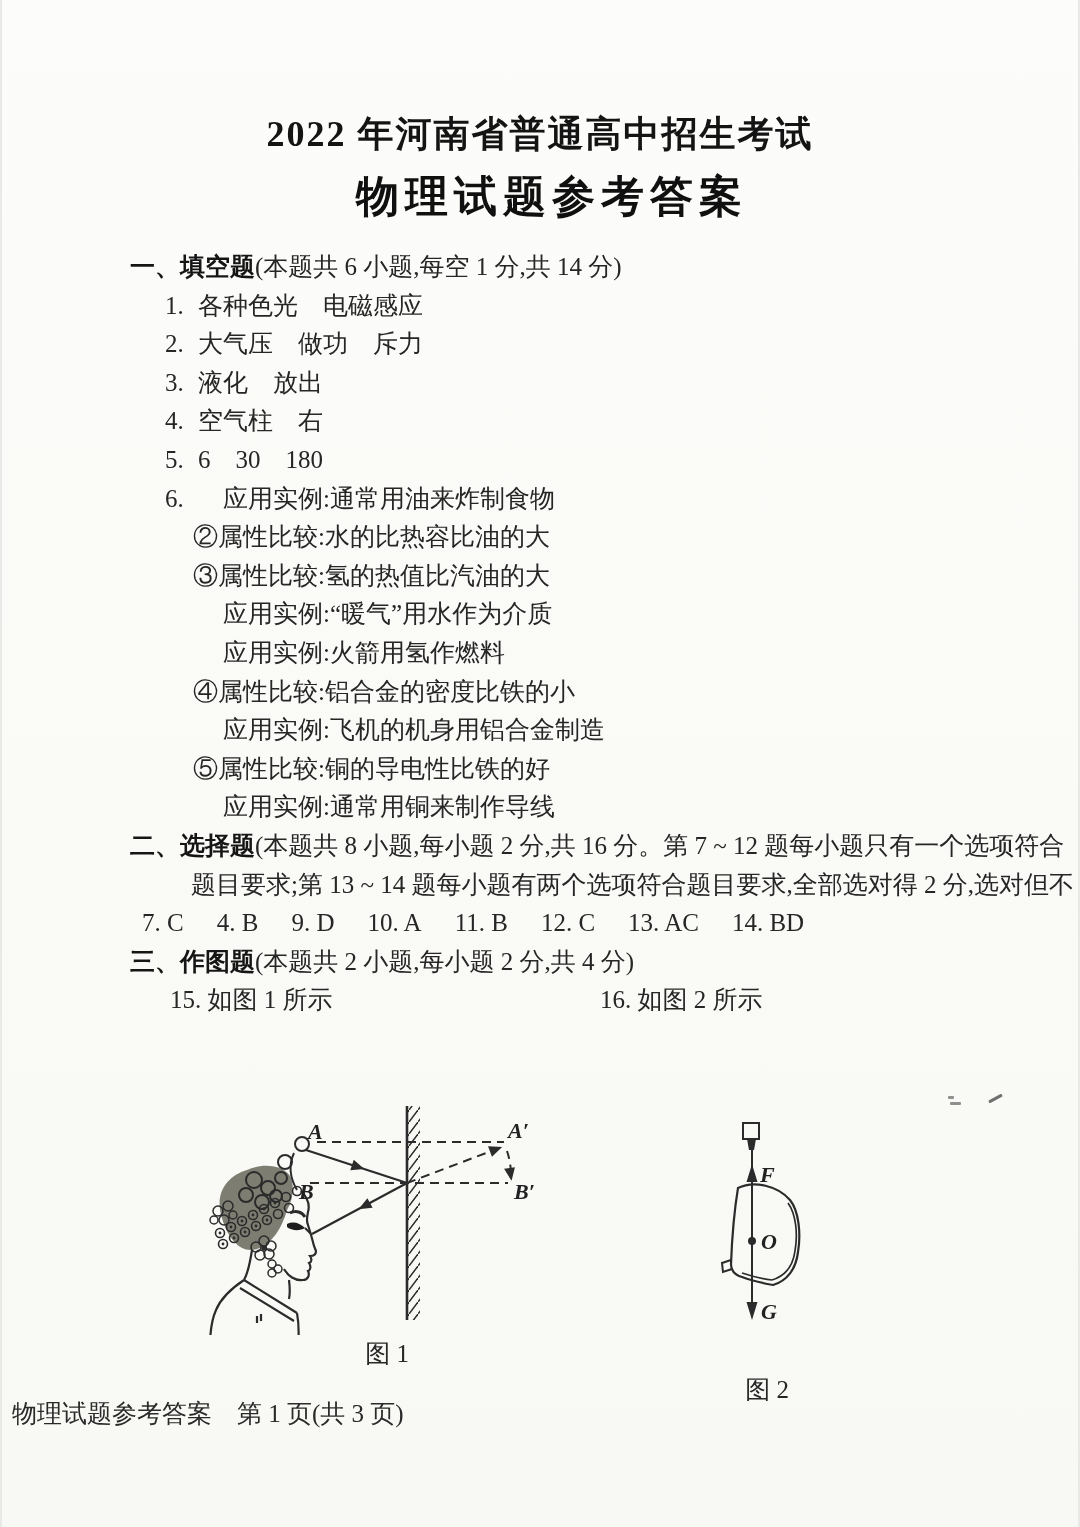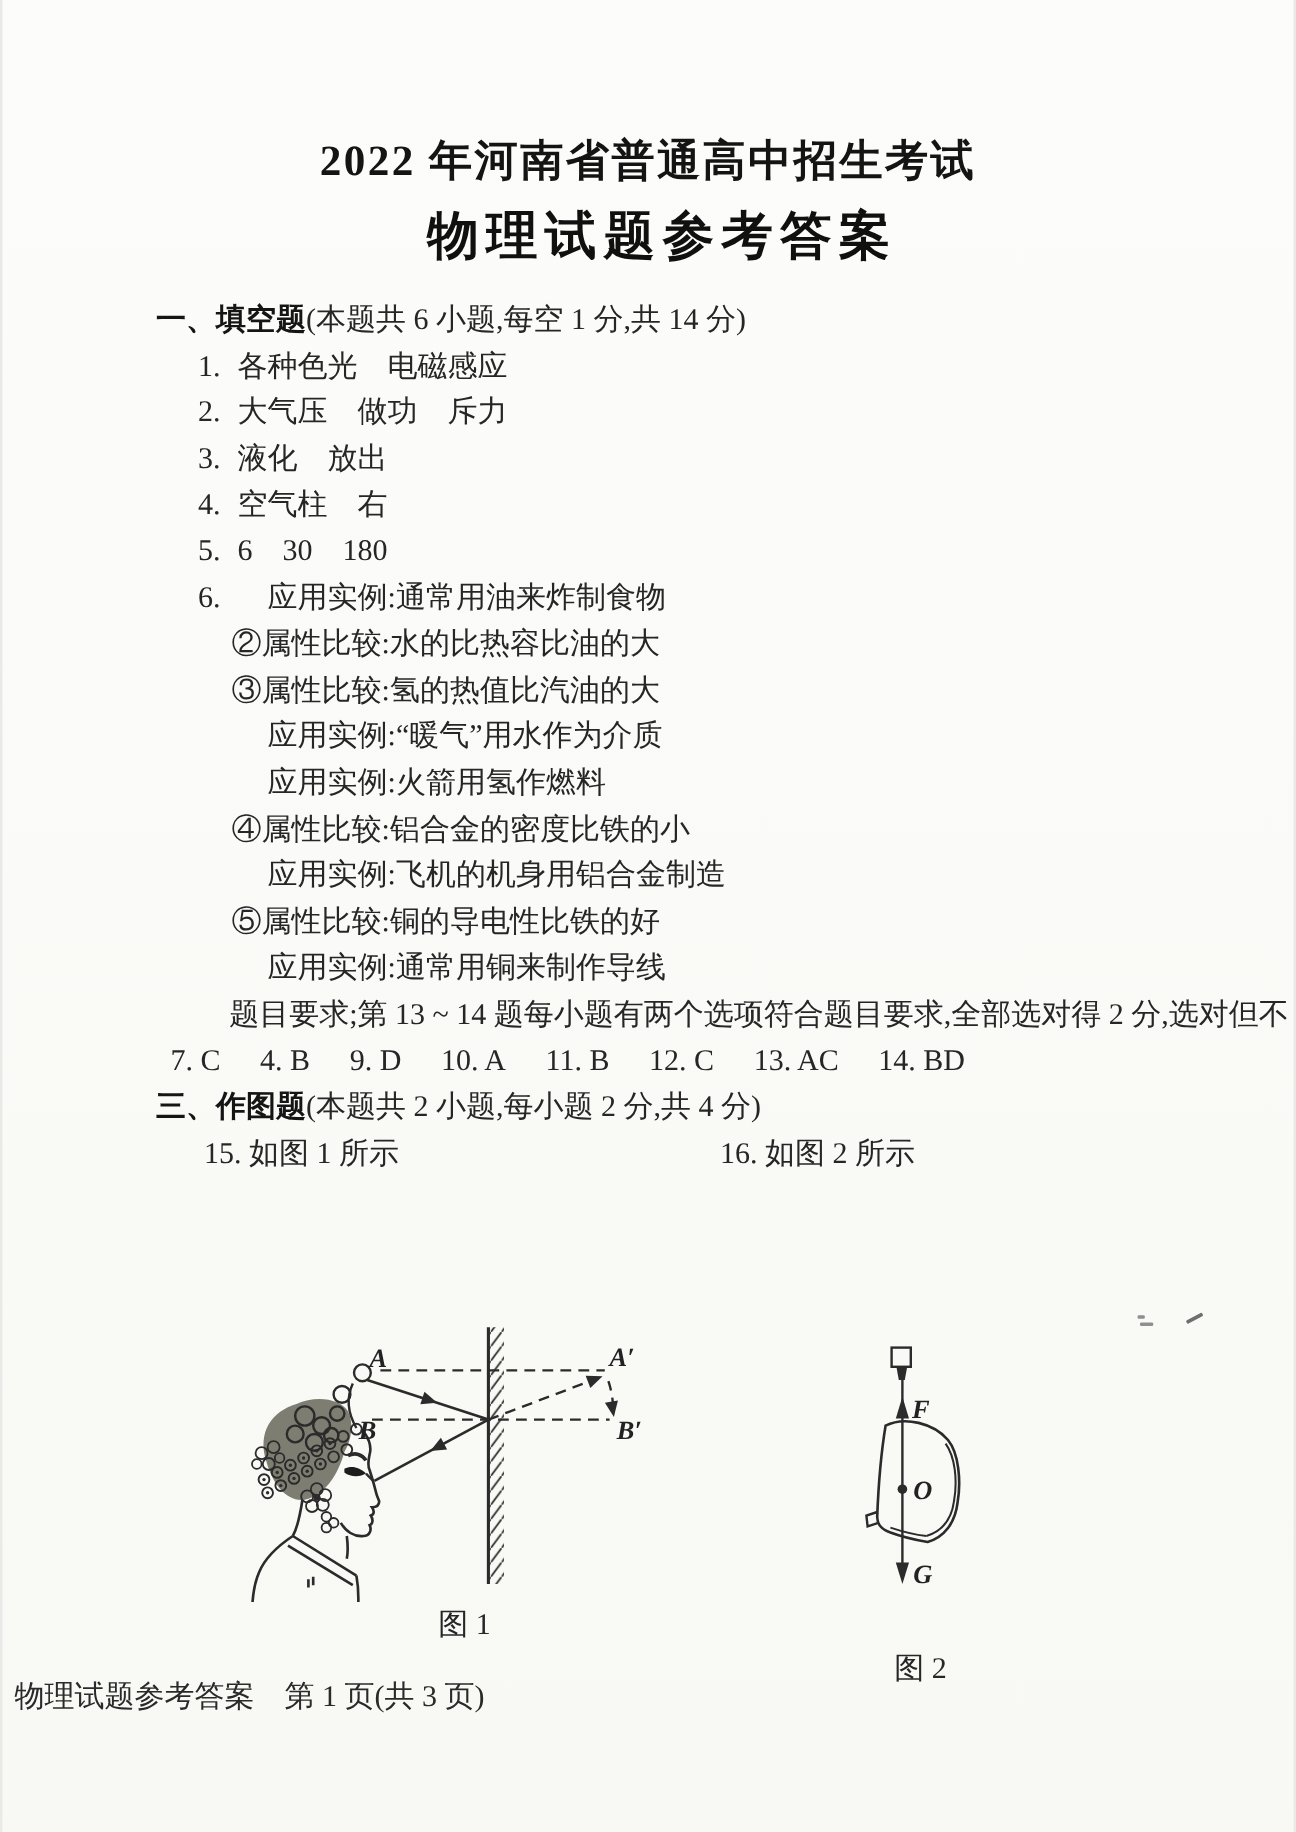--- a/index.html
+++ b/index.html
@@ -69,20 +69,21 @@
         <div class="line">③属性比较:氢的热值比汽油的大</div>
         <div class="line indent">应用实例:“暖气”用水作为介质</div>
         <div class="line indent">应用实例:火箭用氢作燃料</div>
         <div class="line">④属性比较:铝合金的密度比铁的小</div>
         <div class="line indent">应用实例:飞机的机身用铝合金制造</div>
         <div class="line">⑤属性比较:铜的导电性比铁的好</div>
         <div class="line indent">应用实例:通常用铜来制作导线</div>
       </div>
     </div>
 
+    <div class="line"><span class="sec-label">二、选择题</span><span>(本题共 8 小题,每小题 2 分,共 16 分。第 7 ~ 12 题每小题只有一个选项符合</span></div>
     <div class="line hang">题目要求;第 13 ~ 14 题每小题有两个选项符合题目要求,全部选对得 2 分,选对但不</div>
 
     <div class="ans-row">
       <span>7. C</span>
       <span>4. B</span>
       <span>9. D</span>
       <span>10. A</span>
       <span>11. B</span>
       <span>12. C</span>
       <span>13. AC</span>

